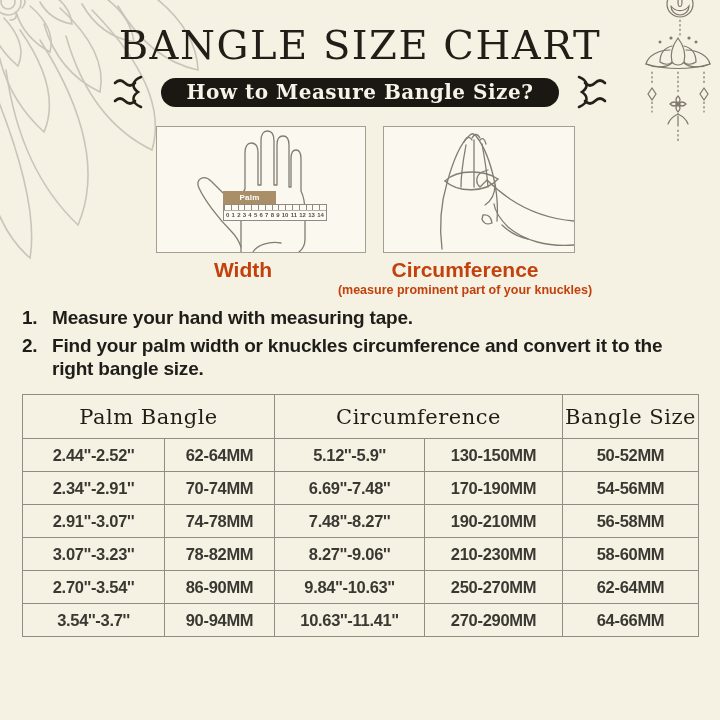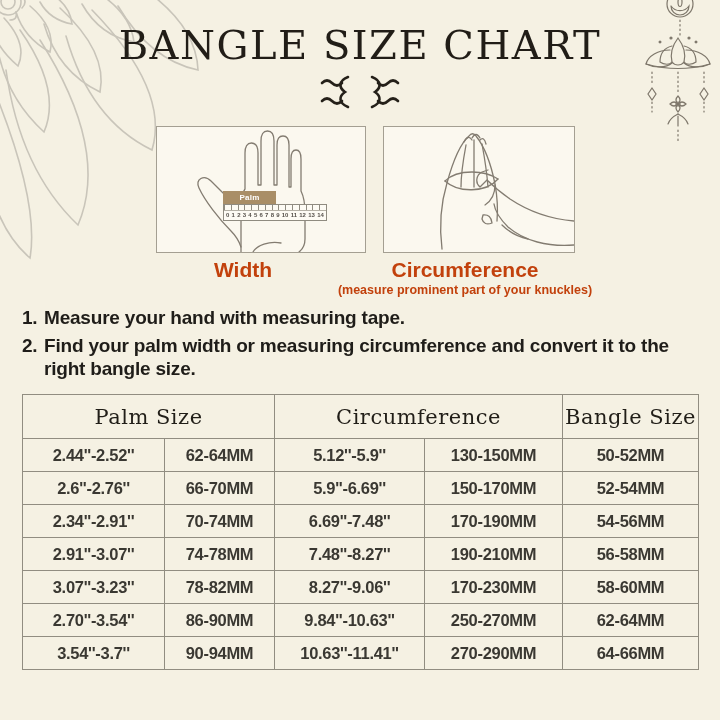--- a/index.html
+++ b/index.html
@@ -57,21 +57,21 @@
   
   .caption { position:absolute; text-align:center; font-weight:700; color:#c2410c; }
   #cap-width   { left:140px; width:206px; top:258px; font-size:21px; }
   #cap-circ    { left:335px; width:260px; top:258px; font-size:21px; }
   #cap-note    { left:318px; width:294px; top:283px; font-size:12.5px; }
   
   .steps { position:absolute; left:20px; top:306px; width:680px; }
   .step { display:flex; margin-bottom:5px; font-size:19px; line-height:1.22;
           font-weight:700; letter-spacing:-0.2px; color:#1f1d19; }
   .step-num { flex:0 0 24px; text-align:left; padding-left:2px; }
-  .step-text { flex:1; }
+  .step-text { flex:1;margin-left:8px; }
   
   table.size-table {
     position:absolute; left:22px; top:394px; width:676px;
     border-collapse:collapse; table-layout:fixed;
   }
   .size-table th, .size-table td {
     border:1px solid #918d81; text-align:center; vertical-align:middle;
     background:transparent;
   }
   .size-table thead tr { height:44px; }
@@ -141,20 +141,21 @@
   </svg>
 
   <h1 class="title">BANGLE SIZE CHART</h1>
 
   <div class="badge-row">
     <svg class="squig" width="34" height="38" viewBox="0 0 34 38" fill="none" stroke="#242019" stroke-width="2.6" stroke-linecap="round">
       <path d="M 4 10 Q 9 5 14 10 Q 19 15 24 10"></path>
       <path d="M 30 4 C 20 8 21 15 27 19 C 21 23 20 30 30 34"></path>
       <path d="M 4 28 Q 9 23 14 28 Q 19 33 24 28"></path>
     </svg>
+    <div class="pill">How to Measure Bangle Size?</div>
     <svg class="squig right" width="34" height="38" viewBox="0 0 34 38" fill="none" stroke="#242019" stroke-width="2.6" stroke-linecap="round">
       <path d="M 4 10 Q 9 5 14 10 Q 19 15 24 10"></path>
       <path d="M 30 4 C 20 8 21 15 27 19 C 21 23 20 30 30 34"></path>
       <path d="M 4 28 Q 9 23 14 28 Q 19 33 24 28"></path>
     </svg>
   </div>
 
   <div class="illu-box" id="box-width">
     <svg width="208" height="125" viewBox="0 0 208 125" fill="none" stroke="#837c71" stroke-width="1.3" stroke-linecap="round" stroke-linejoin="round">
       <path d="M 84 125 L 84 80 C 84 72 85 66 88 62 L 88 26 Q 88 16 94.5 16 Q 101 16 101 26 L 101 58 L 104 58 L 104 14 Q 104 4 110.5 4 Q 117 4 117 14 L 117 58 L 120 58 L 120 18 Q 120 9 126 9 Q 132 9 132 18 L 132 60 L 134 60 L 134 32 Q 134 23 139 23 Q 144 23 144 32 L 144 64 C 147 70 148 78 148 86 L 148 112 C 148 118 146 122 142 125"></path>
@@ -207,73 +208,66 @@
   <div class="caption" id="cap-circ">Circumference</div>
   <div class="caption" id="cap-note">(measure prominent part of your knuckles)</div>
 
   <div class="steps">
     <div class="step">
       <span class="step-num">1.</span>
       <span class="step-text">Measure your hand with measuring tape.</span>
     </div>
     <div class="step">
       <span class="step-num">2.</span>
-      <span class="step-text">Find your palm width or measuring circumference and convert it to the right bangle size.</span>
+      <span class="step-text">Find your palm width or knuckles circumference and convert it to the right bangle size.</span>
     </div>
   </div>
 
   <table class="size-table">
     <colgroup>
       <col style="width:142px">
         <col style="width:110px">
         <col style="width:150px">
       <col style="width:138px">
         <col style="width:136px">
     </colgroup>
     <thead>
       <tr>
-        <th colspan="2">Palm Size</th>
+        <th colspan="2">Palm Bangle</th>
         <th colspan="2">Circumference</th>
         <th>Bangle Size</th>
       </tr>
     </thead>
     <tbody>
         <tr>
           <td>2.44''-2.52''</td>
           <td>62-64MM</td>
           <td>5.12''-5.9''</td>
           <td>130-150MM</td>
           <td>50-52MM</td>
         </tr>
         <tr>
-          <td>2.6''-2.76''</td>
-          <td>66-70MM</td>
-          <td>5.9''-6.69''</td>
-          <td>150-170MM</td>
-          <td>52-54MM</td>
-        </tr>
-        <tr>
           <td>2.34''-2.91''</td>
           <td>70-74MM</td>
           <td>6.69''-7.48''</td>
           <td>170-190MM</td>
           <td>54-56MM</td>
         </tr>
         <tr>
           <td>2.91''-3.07''</td>
           <td>74-78MM</td>
           <td>7.48''-8.27''</td>
           <td>190-210MM</td>
           <td>56-58MM</td>
         </tr>
         <tr>
           <td>3.07''-3.23''</td>
           <td>78-82MM</td>
           <td>8.27''-9.06''</td>
-          <td>170-230MM</td>
+          <td>210-230MM</td>
           <td>58-60MM</td>
         </tr>
         <tr>
           <td>2.70''-3.54''</td>
           <td>86-90MM</td>
           <td>9.84''-10.63''</td>
           <td>250-270MM</td>
           <td>62-64MM</td>
         </tr>
         <tr>

